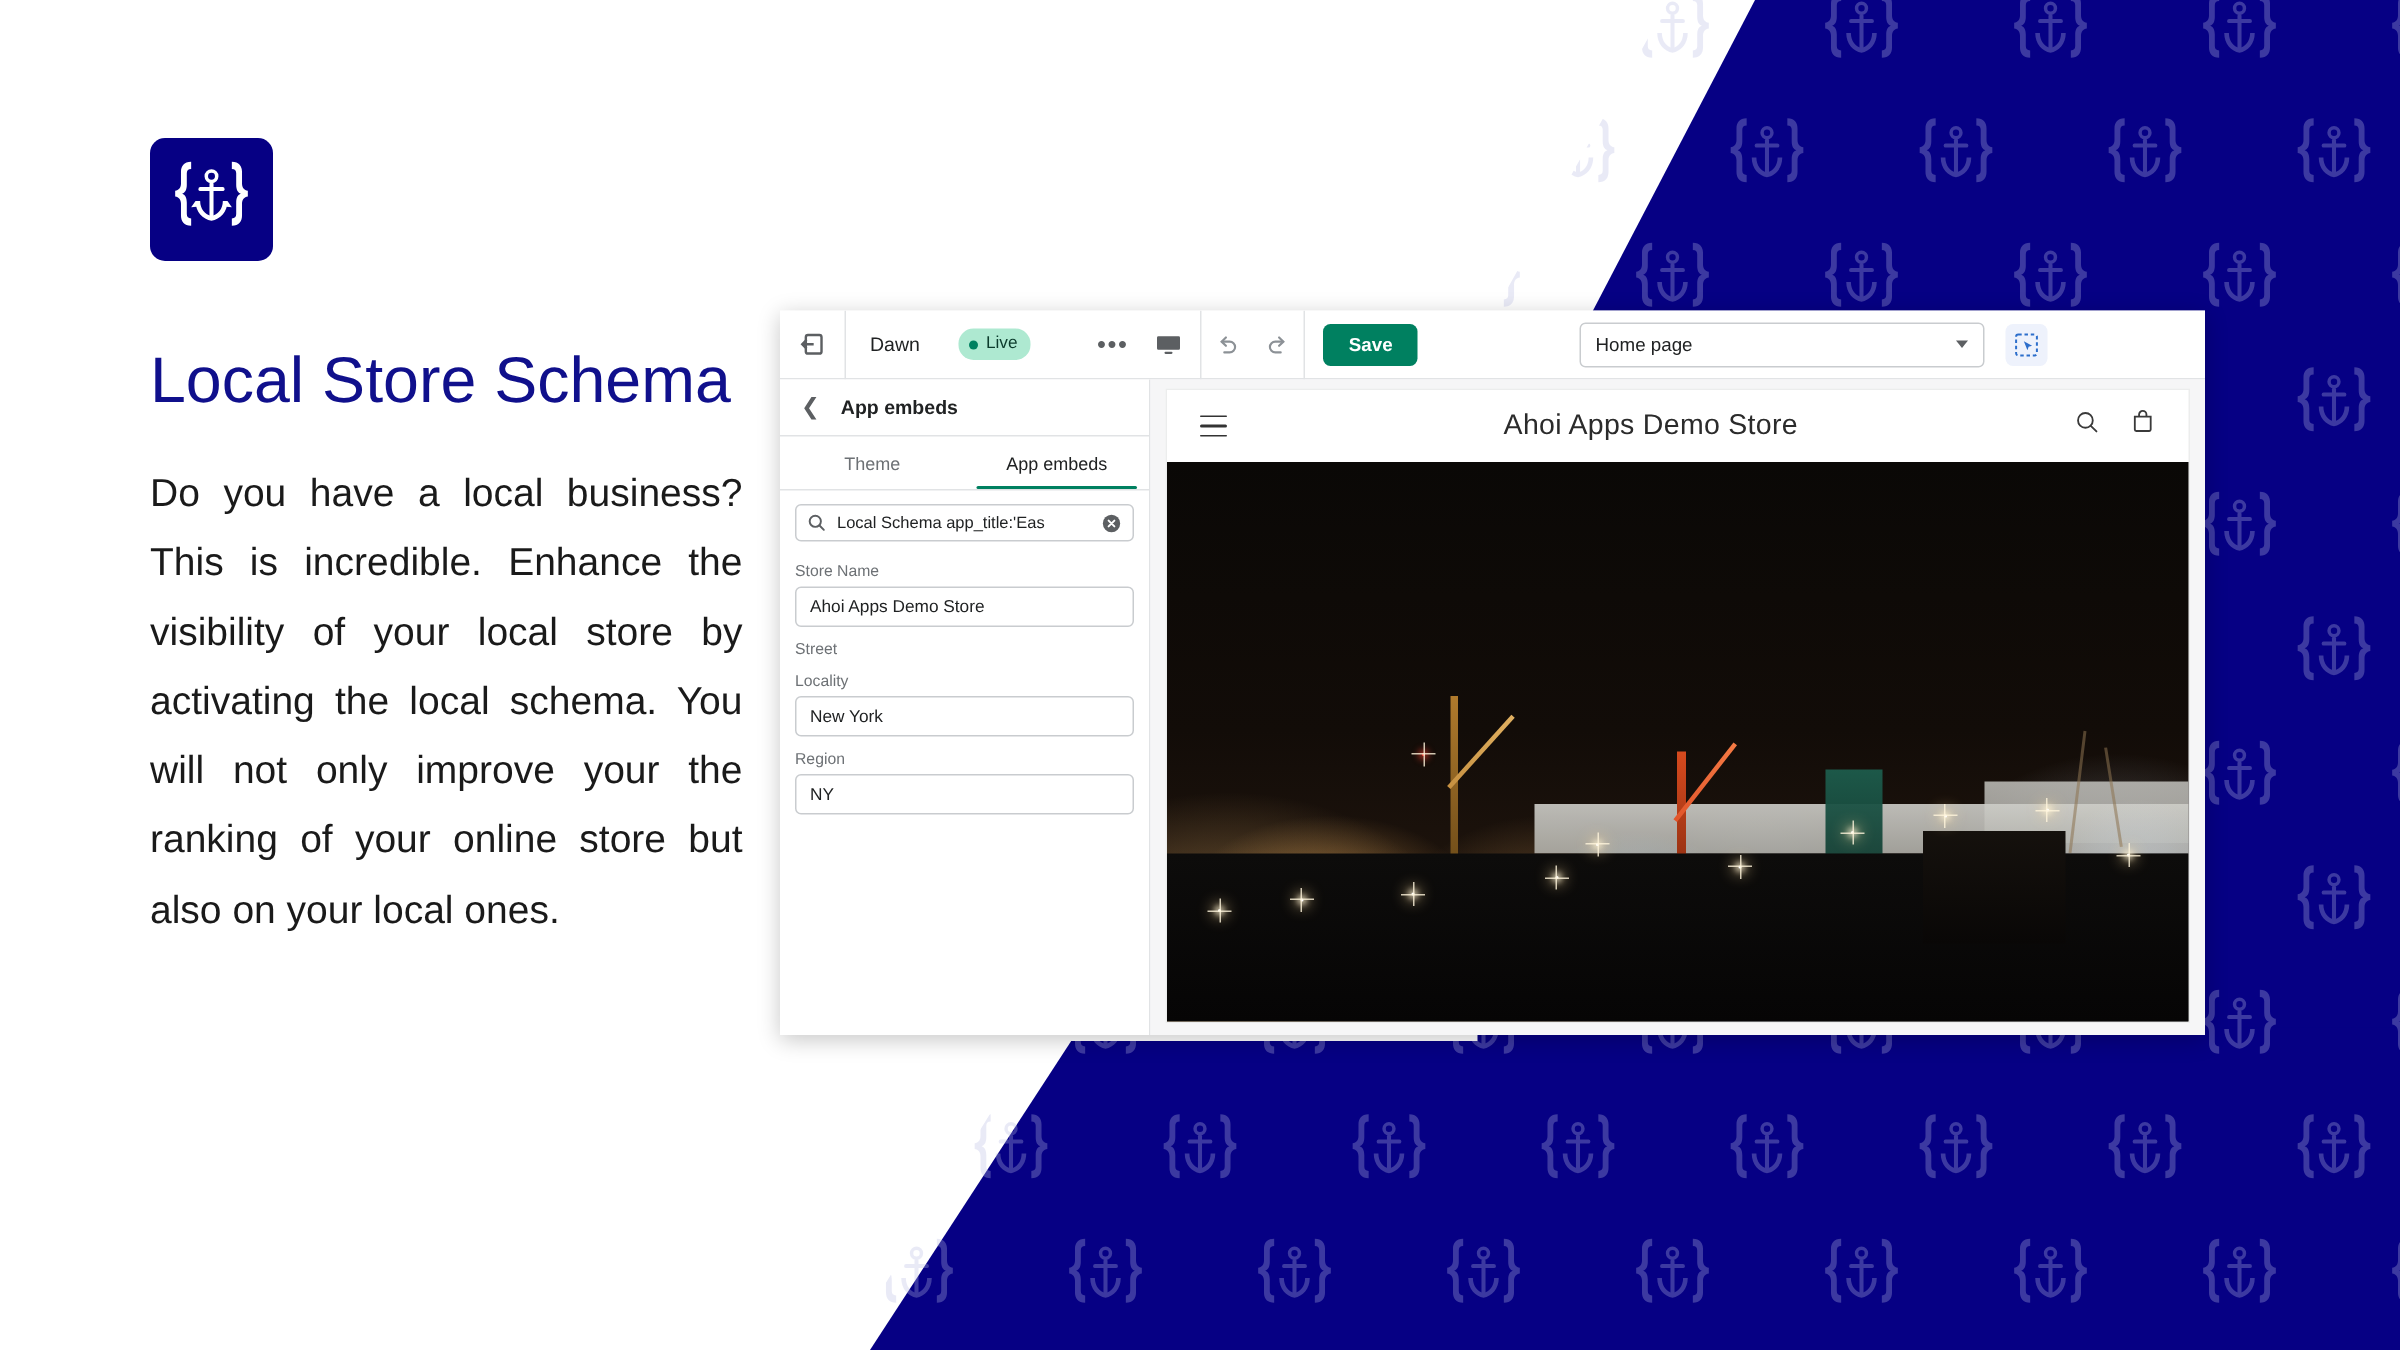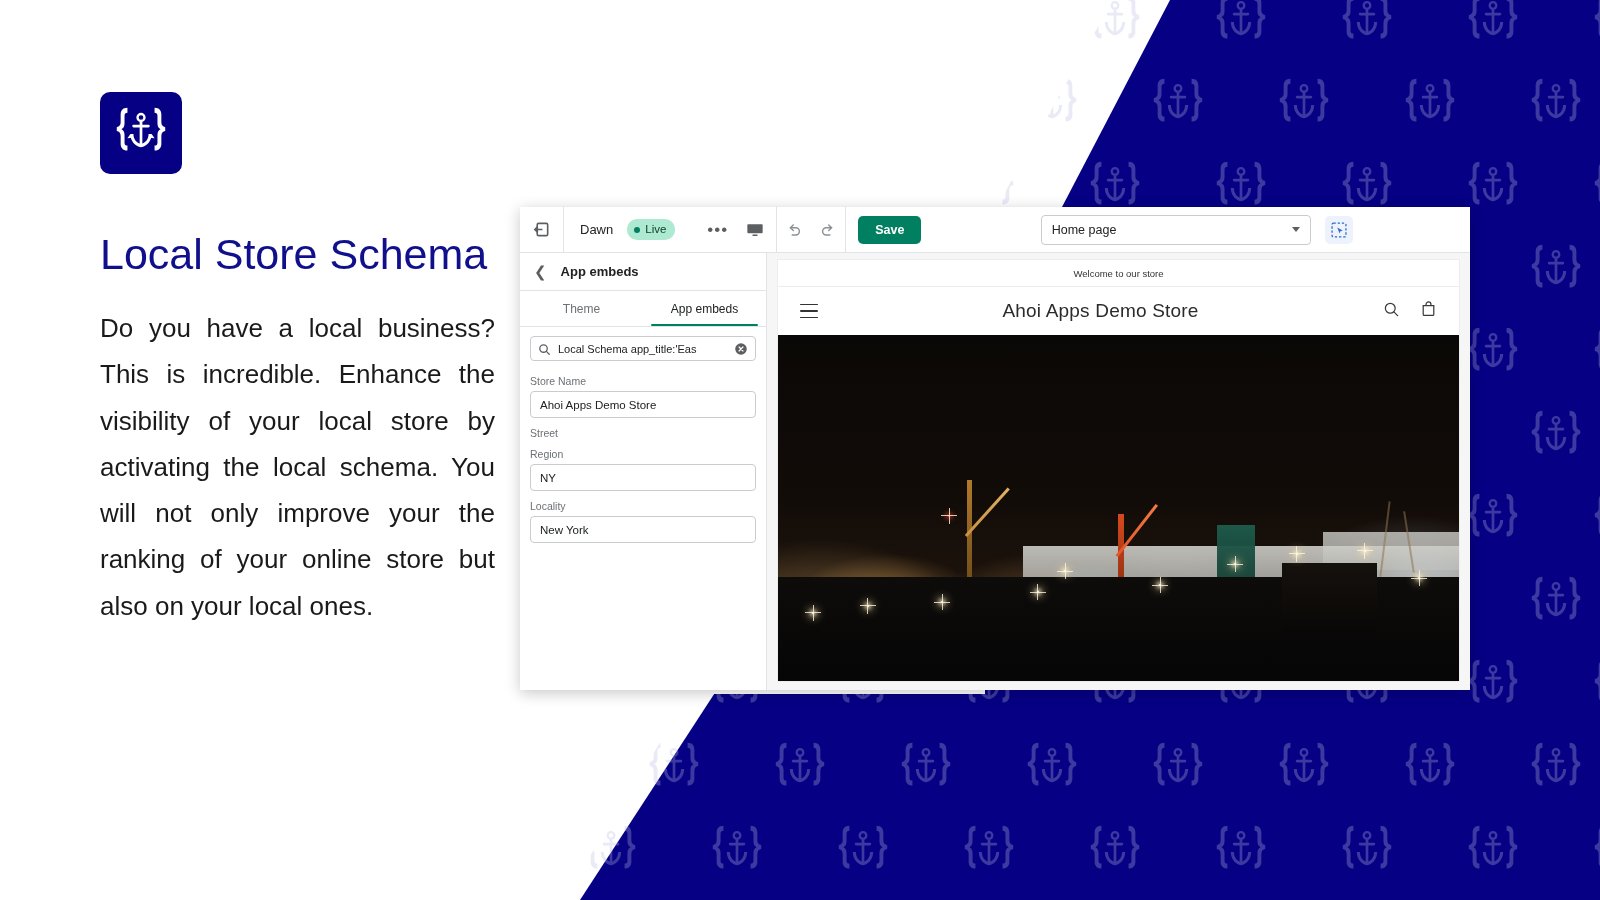--- a/index.html
+++ b/index.html
@@ -98,21 +98,21 @@
     border-bottom: 1px solid #e1e3e5;
     background: #fff;
     padding: 0 6px 0 0;
   }
   #exit-btn {
     width: 44px; height: 46px;
     display: flex; align-items: center; justify-content: center;
     border-right: 1px solid #e1e3e5;
   }
   #exit-btn svg { width: 19px; height: 19px; }
-  #theme-meta { display: flex; align-items: center; gap: 14px; padding-left: 16px; }
+  #theme-meta { display: flex; align-items: center; gap: 26px; padding-left: 16px; }
   #theme-name { font-size: 13px; color: #202223; }
   #live-badge {
     display: inline-flex; align-items: center; gap: 5px;
     background: #aee9d1; color: #0b3b2c;
     font-size: 11.5px; border-radius: 10px;
     padding: 2px 9px 2px 7px; line-height: 1.5;
   }
   #live-dot { width: 6px; height: 6px; border-radius: 50%; background: #008060; display: inline-block; }
   #more-btn {
     margin-left: 12px; color: #5c5f62; font-size: 17px;
@@ -1526,34 +1526,33 @@
 
       <div id="fields">
         <div class="field">
           <div class="field-label">Store Name</div>
           <div class="field-input">Ahoi Apps Demo Store</div>
         </div>
         <div class="field">
           <div class="field-label">Street</div>
         </div>
         <div class="field">
+          <div class="field-label">Locality</div>
+          <div class="field-input">New York</div>
+        </div>
+        <div class="field">
           <div class="field-label">Region</div>
           <div class="field-input">NY</div>
         </div>
-        <div class="field">
-          <div class="field-label">Locality</div>
-          <div class="field-input">New York</div>
-        </div>
       </div>
     </div>
 
     <div id="preview">
       <div id="preview-frame">
 
-        <div id="announce-bar">Welcome to our store</div>
 
         <div id="store-header">
           <span id="hamburger-icon">
               <i></i>
               <i></i>
               <i></i>
             </span>
           <span id="store-name">Ahoi Apps Demo Store</span>
           <span id="header-actions">
             <span>

